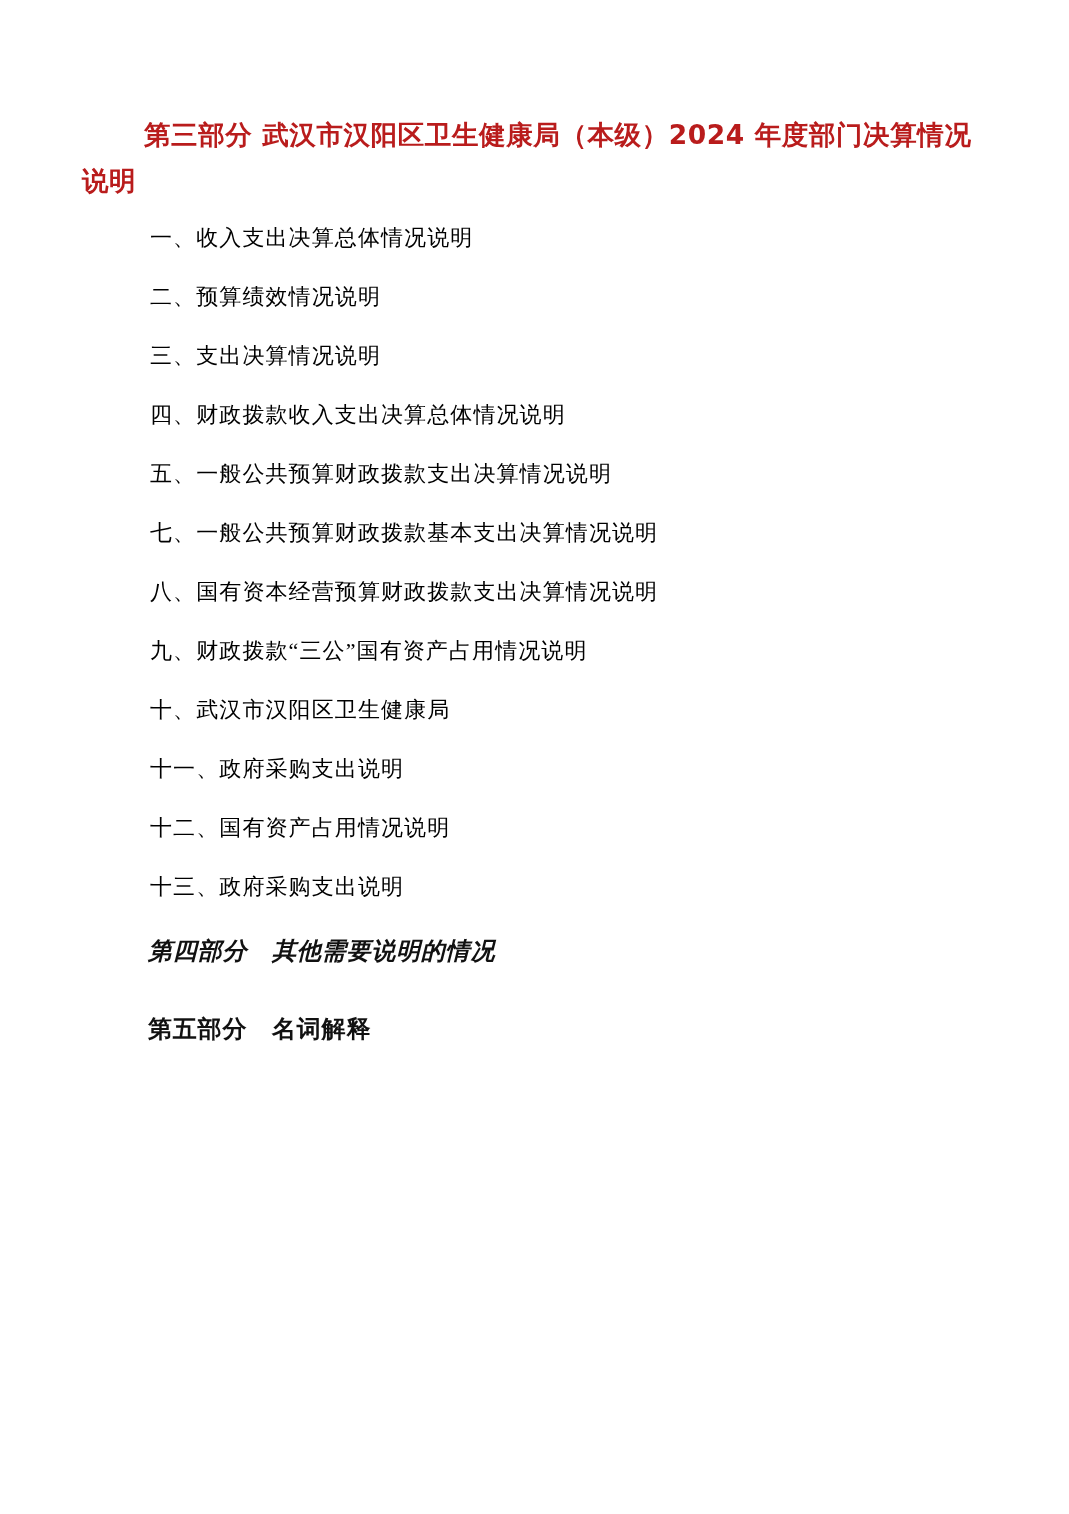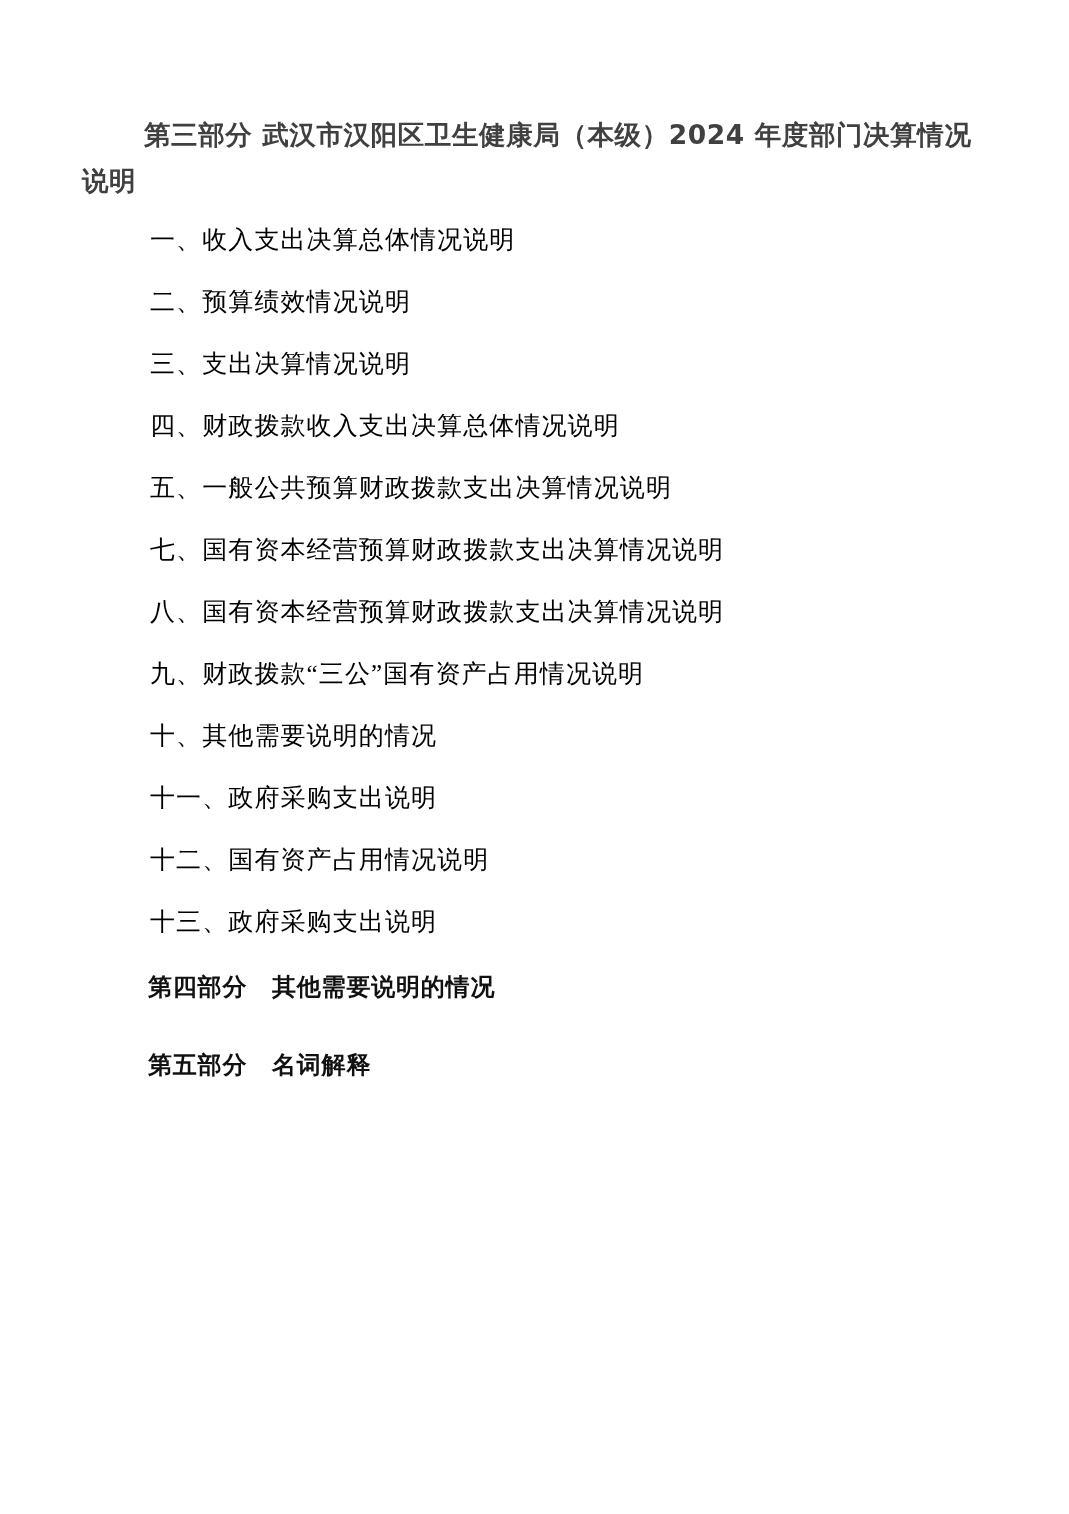--- a/index.html
+++ b/index.html
@@ -25,30 +25,30 @@
     padding: 112px 90px 0 82px;
   }
   .doc-heading {
     font-family: "DejaVu Sans", "Liberation Sans", sans-serif;
     font-weight: bold;
     font-size: 26.5px;
     line-height: 1.72;
     letter-spacing: 0.6px;
     text-indent: 62px;
     margin: 0 0 14px 0;
-    color: #404040;
+    color: #b91c1c;
   }
   .toc {
     margin: 0;
     padding: 0;
     list-style: none;
   }
   .toc-item {
     font-family: "Liberation Serif", "DejaVu Serif", serif;
-    font-size: 25px;
+    font-size: 22px;
     line-height: 1.0;
     letter-spacing: 1.1px;
     padding: 0 0 0 68px;
     margin: 0 0 37px 0;
     white-space: nowrap;
   }
   .toc-item.first {
     margin-top: 24px;
   }
   .part-item {
@@ -56,39 +56,40 @@
     font-weight: bold;
     font-size: 24px;
     letter-spacing: 0.8px;
     padding: 0 0 0 66px;
     margin: 0 0 46px 0;
     white-space: nowrap;
     color: #111;
   }
   .part-item.first-part {
     margin-top: 32px;
+    font-style: italic;
   }
 </style>
 </head>
 <body>
 
 <div class="page">
 
   <h1 class="doc-heading">第三部分  武汉市汉阳区卫生健康局（本级）2024 年度部门决算情况说明</h1>
 
   <ul class="toc">
     <li class="toc-item first">一、收入支出决算总体情况说明</li>
     <li class="toc-item">二、预算绩效情况说明</li>
     <li class="toc-item">三、支出决算情况说明</li>
     <li class="toc-item">四、财政拨款收入支出决算总体情况说明</li>
     <li class="toc-item">五、一般公共预算财政拨款支出决算情况说明</li>
-    <li class="toc-item">七、国有资本经营预算财政拨款支出决算情况说明</li>
+    <li class="toc-item">七、一般公共预算财政拨款基本支出决算情况说明</li>
     <li class="toc-item">八、国有资本经营预算财政拨款支出决算情况说明</li>
     <li class="toc-item">九、财政拨款“三公”国有资产占用情况说明</li>
-    <li class="toc-item">十、其他需要说明的情况</li>
+    <li class="toc-item">十、武汉市汉阳区卫生健康局</li>
     <li class="toc-item">十一、政府采购支出说明</li>
     <li class="toc-item">十二、国有资产占用情况说明</li>
     <li class="toc-item">十三、政府采购支出说明</li>
   </ul>
 
   <div class="part-item first-part">第四部分　其他需要说明的情况</div>
   <div class="part-item">第五部分　名词解释</div>
 
 </div>
 

